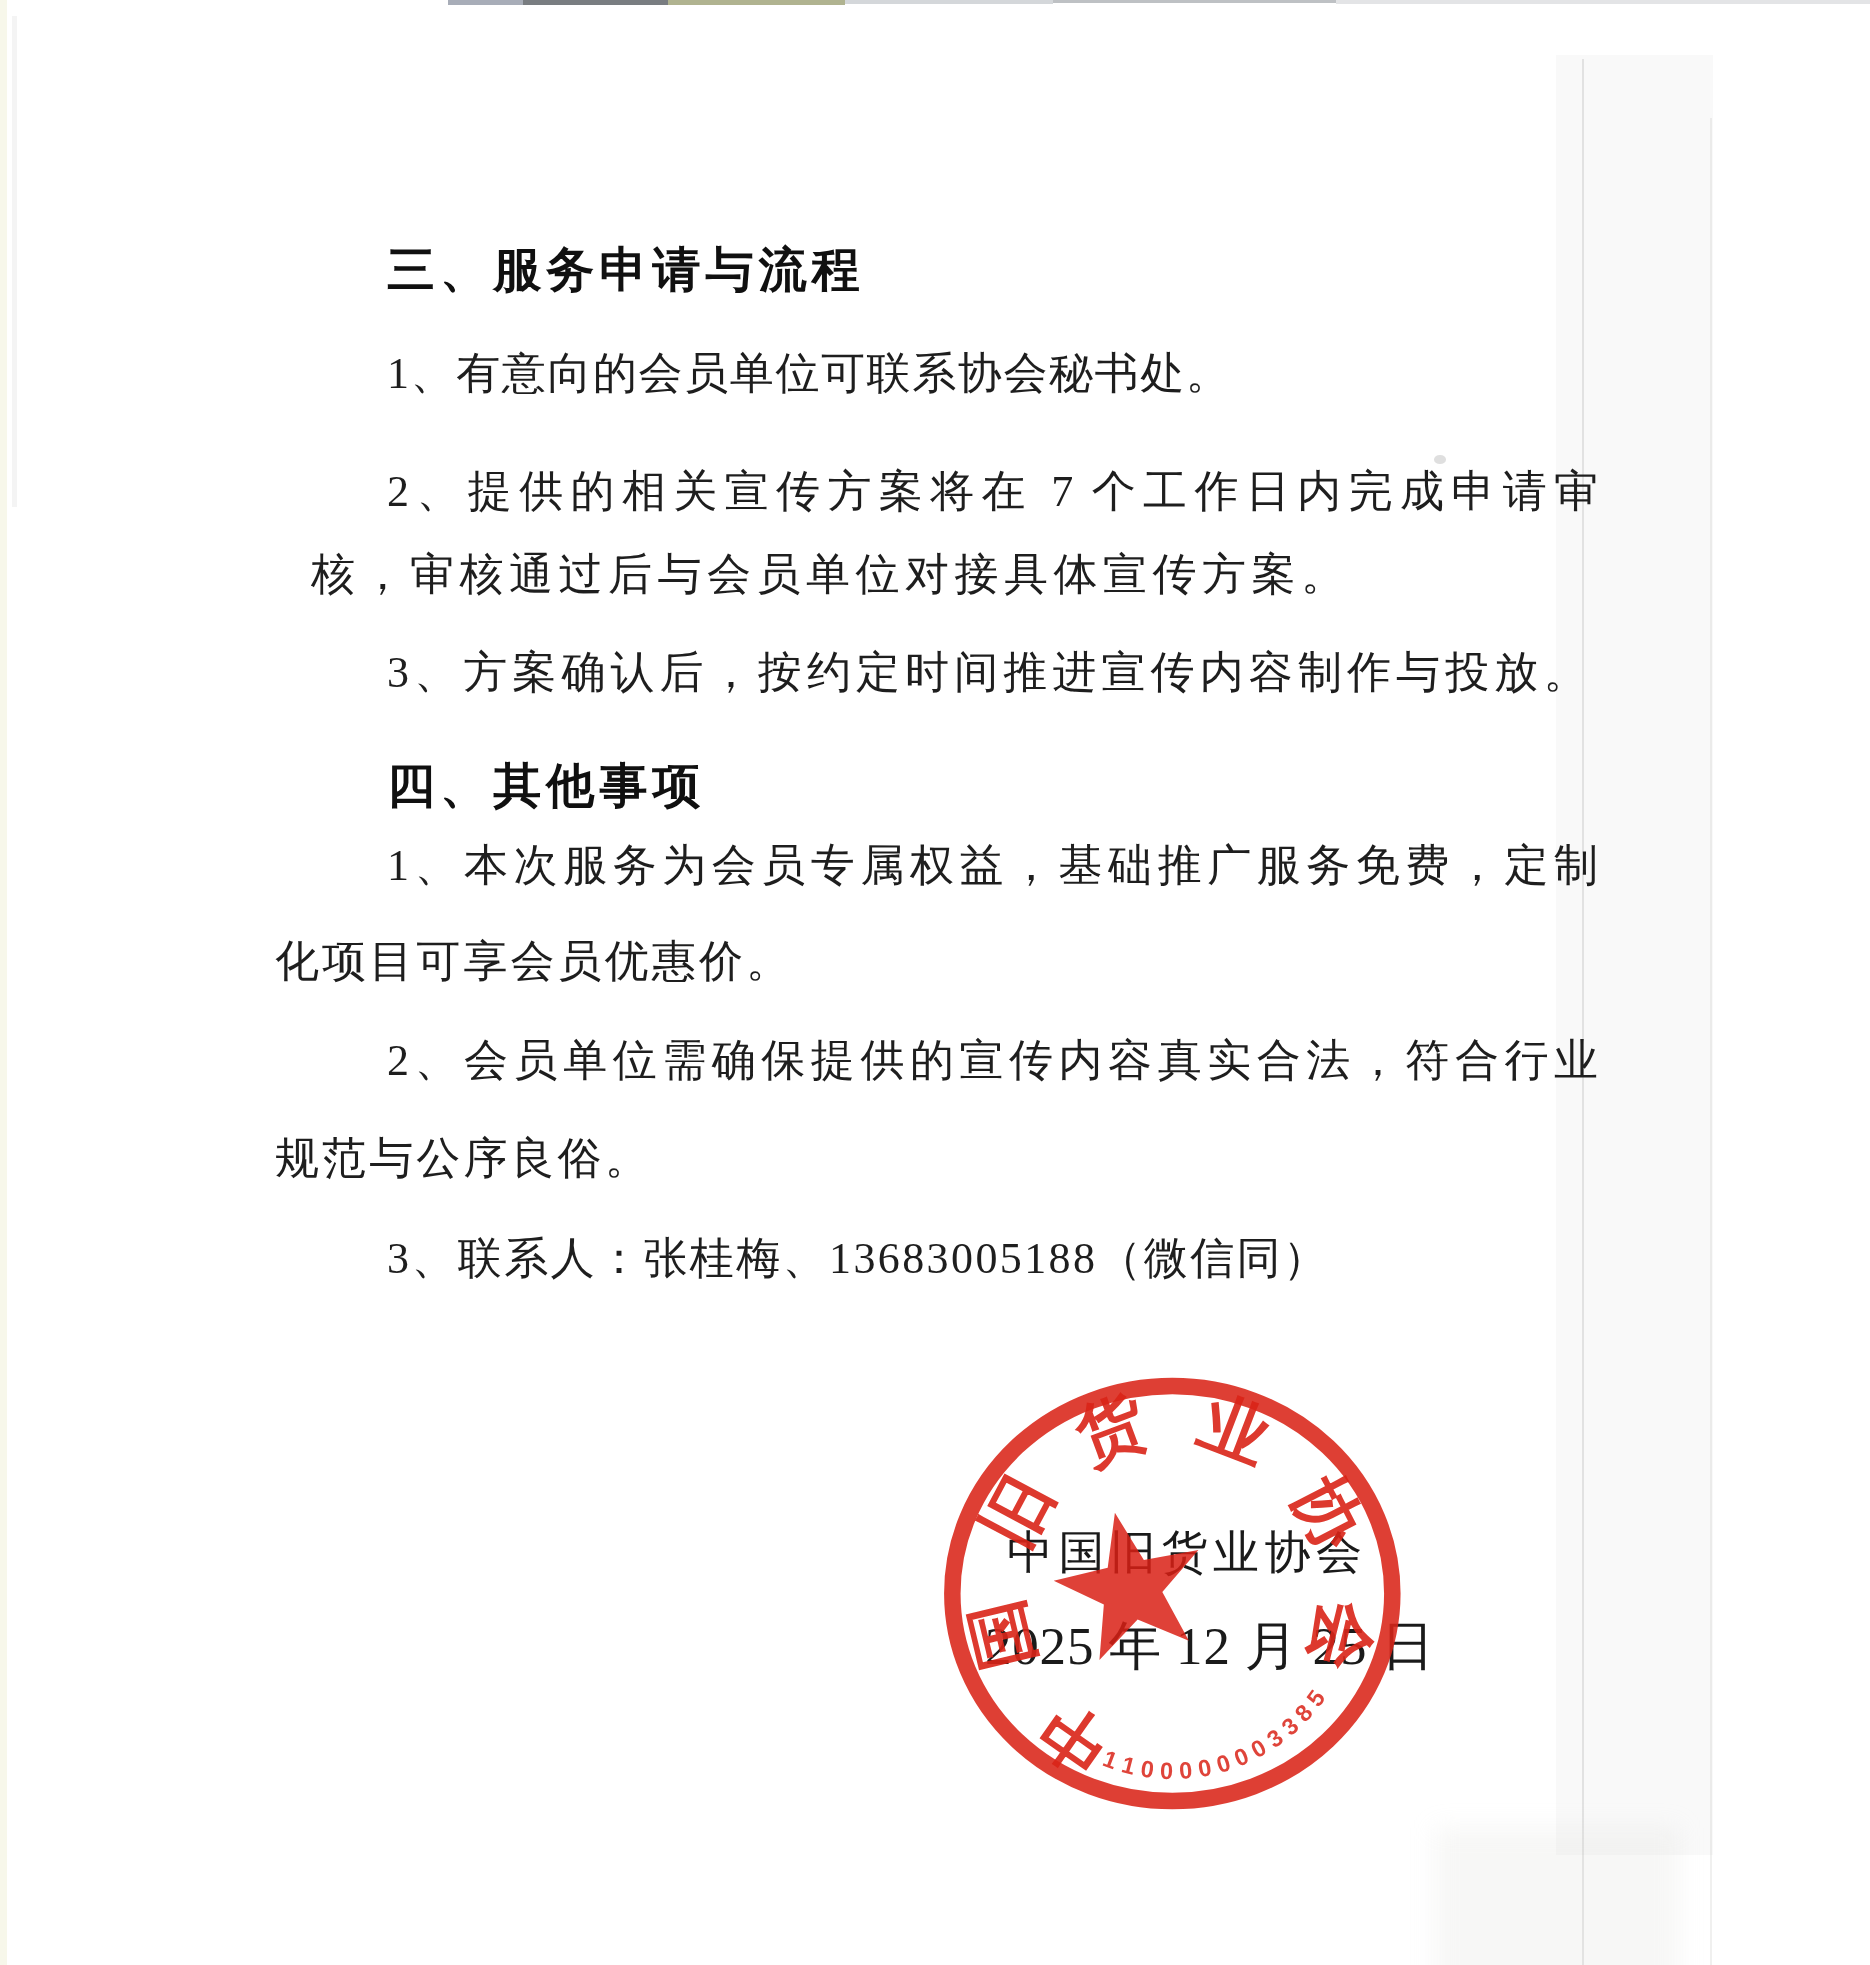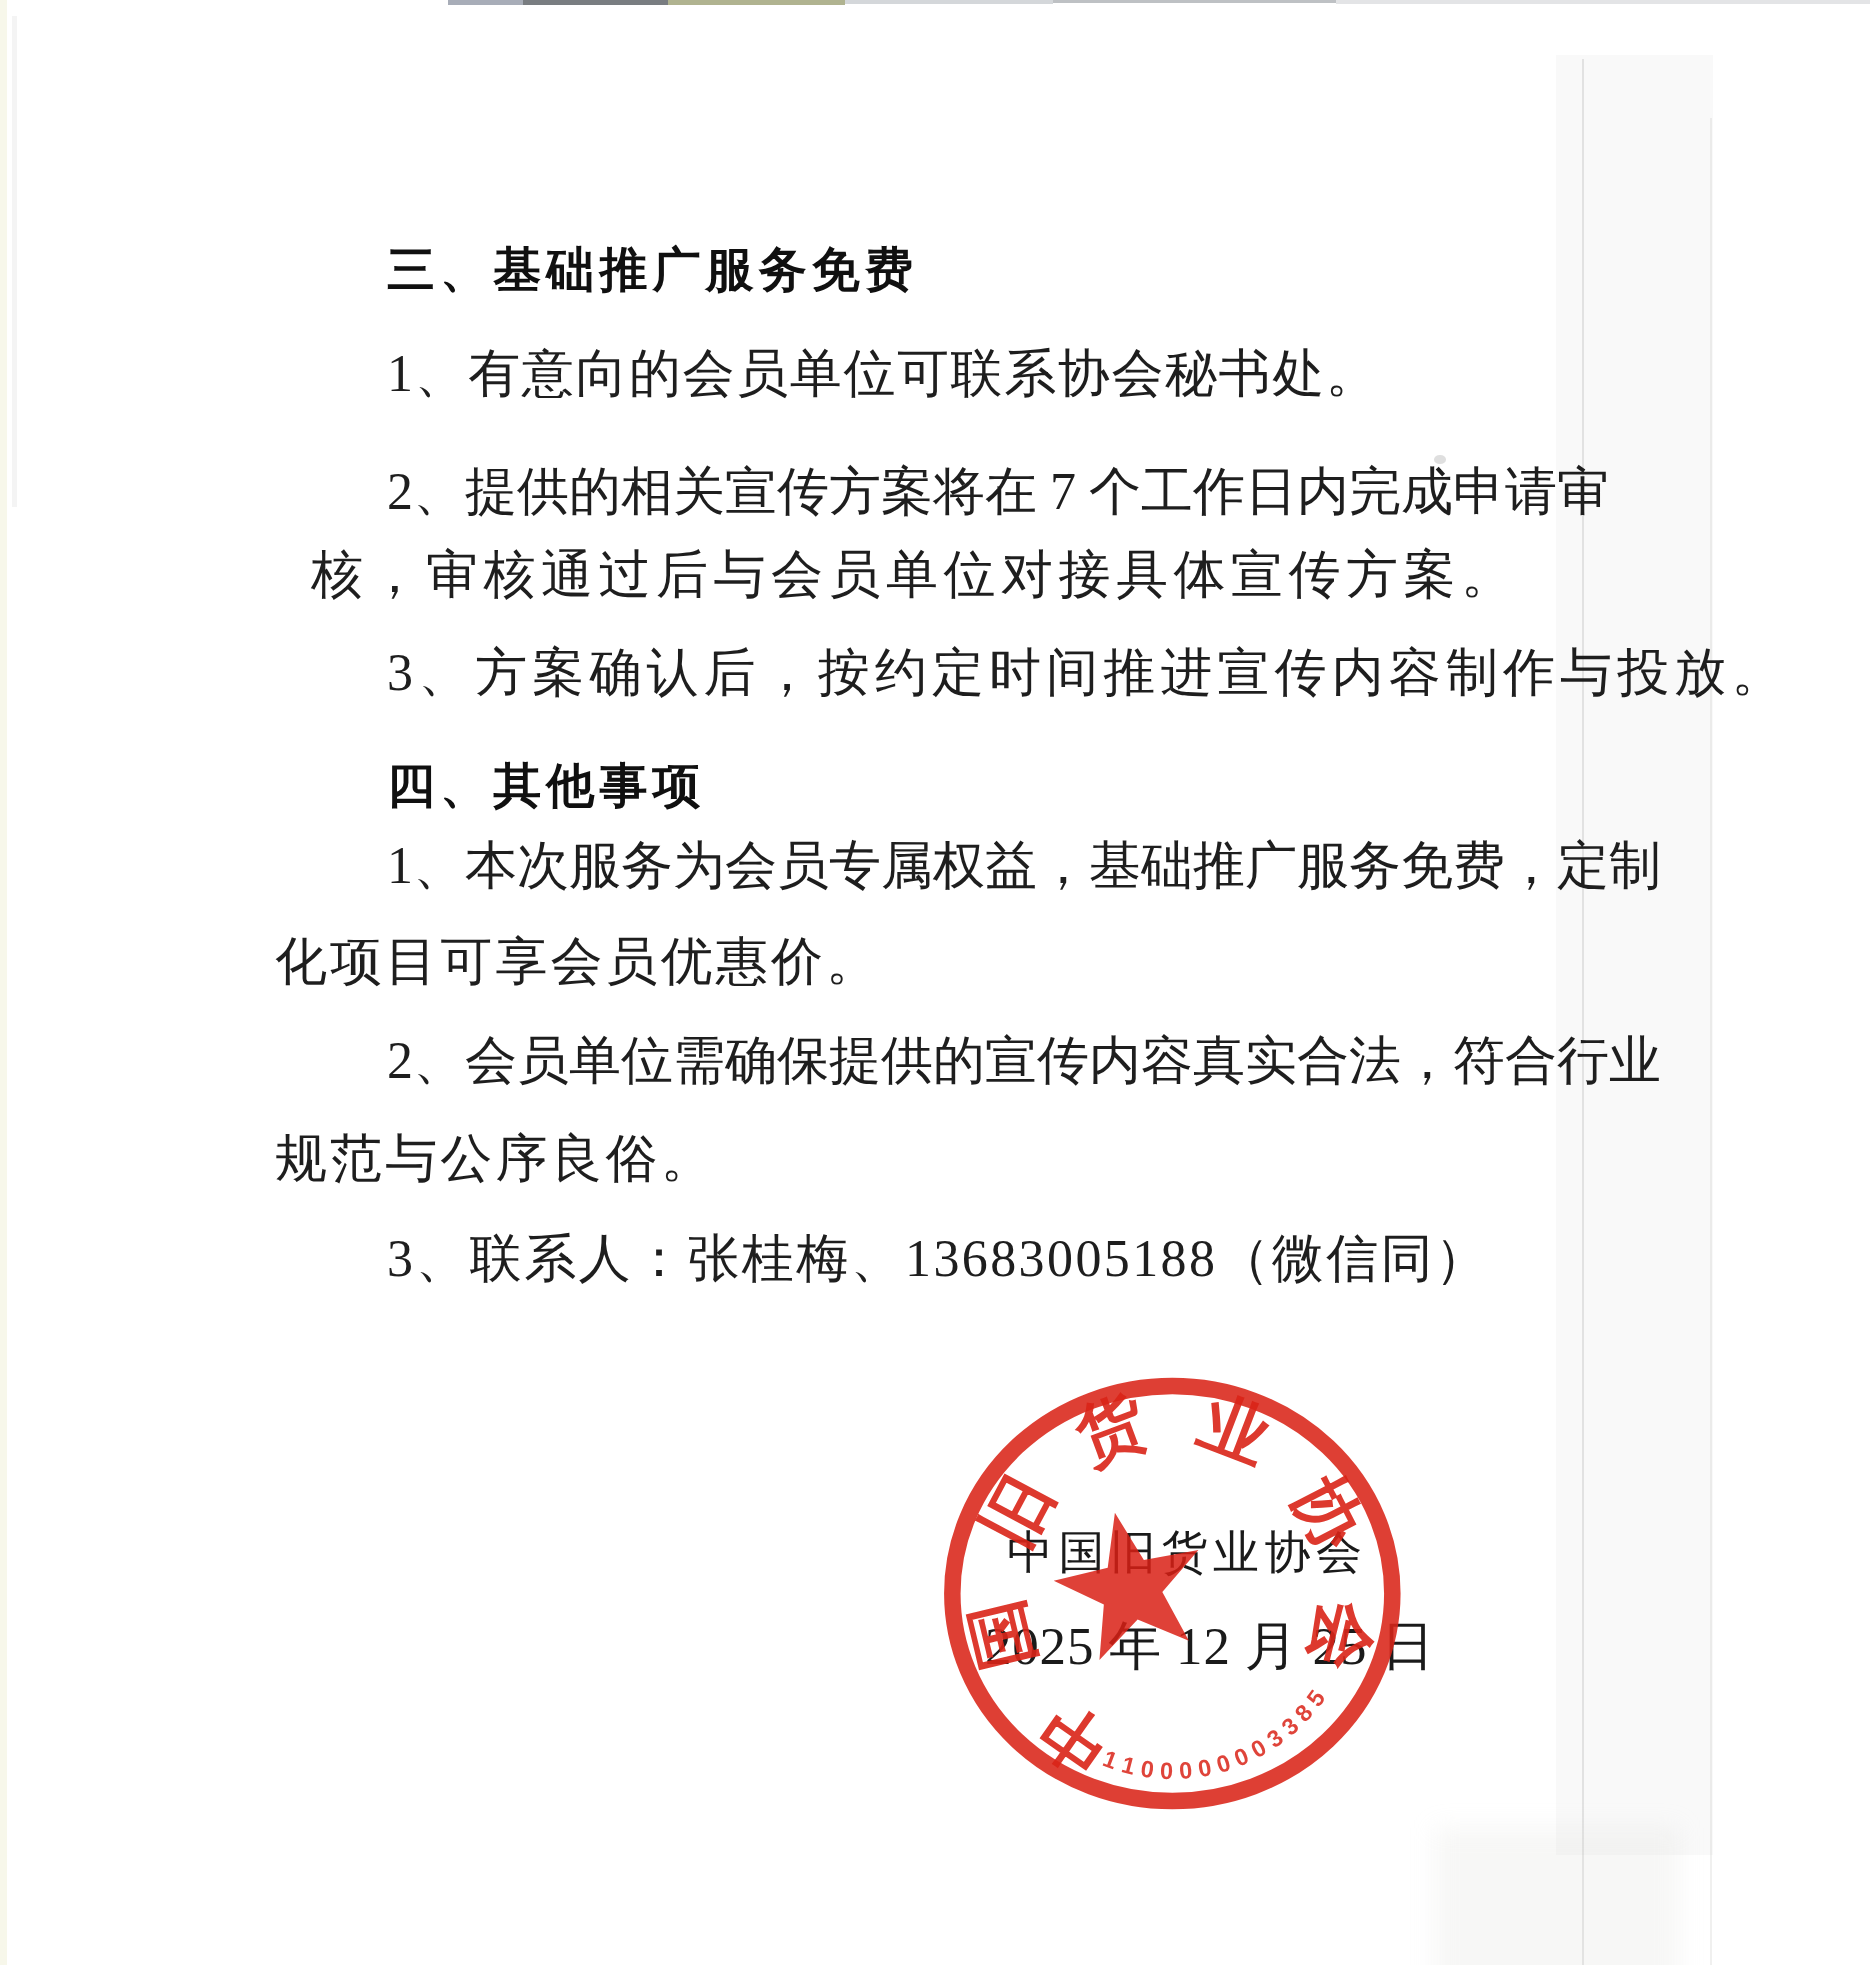--- a/index.html
+++ b/index.html
@@ -20,21 +20,21 @@
   .ts6{left:1336px;width:535px;background:#d9dbde;height:3.5px;}
   .band-right{position:absolute;left:1556px;top:55px;width:157px;height:1800px;background:rgba(208,208,202,.12);}
   .vline1{position:absolute;left:1582px;top:59px;width:2px;height:2134px;background:rgba(160,160,158,.25);}
   .vline2{position:absolute;left:1710px;top:118px;width:1.6px;height:2091px;background:rgba(170,170,166,.18);}
   .patch-br{position:absolute;left:1435px;top:1828px;width:244px;height:220px;background:rgba(214,214,209,.20);filter:blur(11.8px);}
   .speck-gray{position:absolute;left:1434px;top:455px;width:11.8px;height:8.6px;background:rgba(185,185,185,.45);border-radius:50%;}
 
   
   .line{
     position:absolute;white-space:pre;color:#1e1e1e;
-    font-size:52px;line-height:63px;height:63px;
+    font-size:44px;line-height:63px;height:63px;
     font-family:"Liberation Serif", serif;
   }
   .heading{
     font-family:"Liberation Sans", sans-serif;font-weight:700;color:#101010;
     font-size:48px;letter-spacing:5.1px;
   }
   .just{text-align:justify;text-align-last:justify;letter-spacing:0;}
   #sec3-heading{left:387px;top:238px;}
   #s3i1{left:387px;top:342px;letter-spacing:1.6px;}
   #s3i2a{left:387px;top:460px;width:1211px;}
@@ -67,21 +67,21 @@
 <div class="topstrip ts4"></div>
 <div class="topstrip ts5"></div>
 <div class="topstrip ts6"></div>
 <div class="band-right"></div>
 <div class="vline1"></div>
 <div class="vline2"></div>
 <div class="patch-br"></div>
 
 <div class="speck-gray"></div>
 
-<div class="line heading" id="sec3-heading">三、基础推广服务免费</div>
+<div class="line heading" id="sec3-heading">三、服务申请与流程</div>
 <div class="line" id="s3i1">1、有意向的会员单位可联系协会秘书处。</div>
 <div class="line just" id="s3i2a">2、提供的相关宣传方案将在 7 个工作日内完成申请审</div>
 <div class="line" id="s3i2b">核，审核通过后与会员单位对接具体宣传方案。</div>
 <div class="line" id="s3i3">3、方案确认后，按约定时间推进宣传内容制作与投放。</div>
 <div class="line heading" id="sec4-heading">四、其他事项</div>
 <div class="line just" id="s4i1a">1、本次服务为会员专属权益，基础推广服务免费，定制</div>
 <div class="line" id="s4i1b">化项目可享会员优惠价。</div>
 <div class="line just" id="s4i2a">2、会员单位需确保提供的宣传内容真实合法，符合行业</div>
 <div class="line" id="s4i2b">规范与公序良俗。</div>
 <div class="line" id="s4i3">3、联系人：张桂梅、13683005188（微信同）</div>

